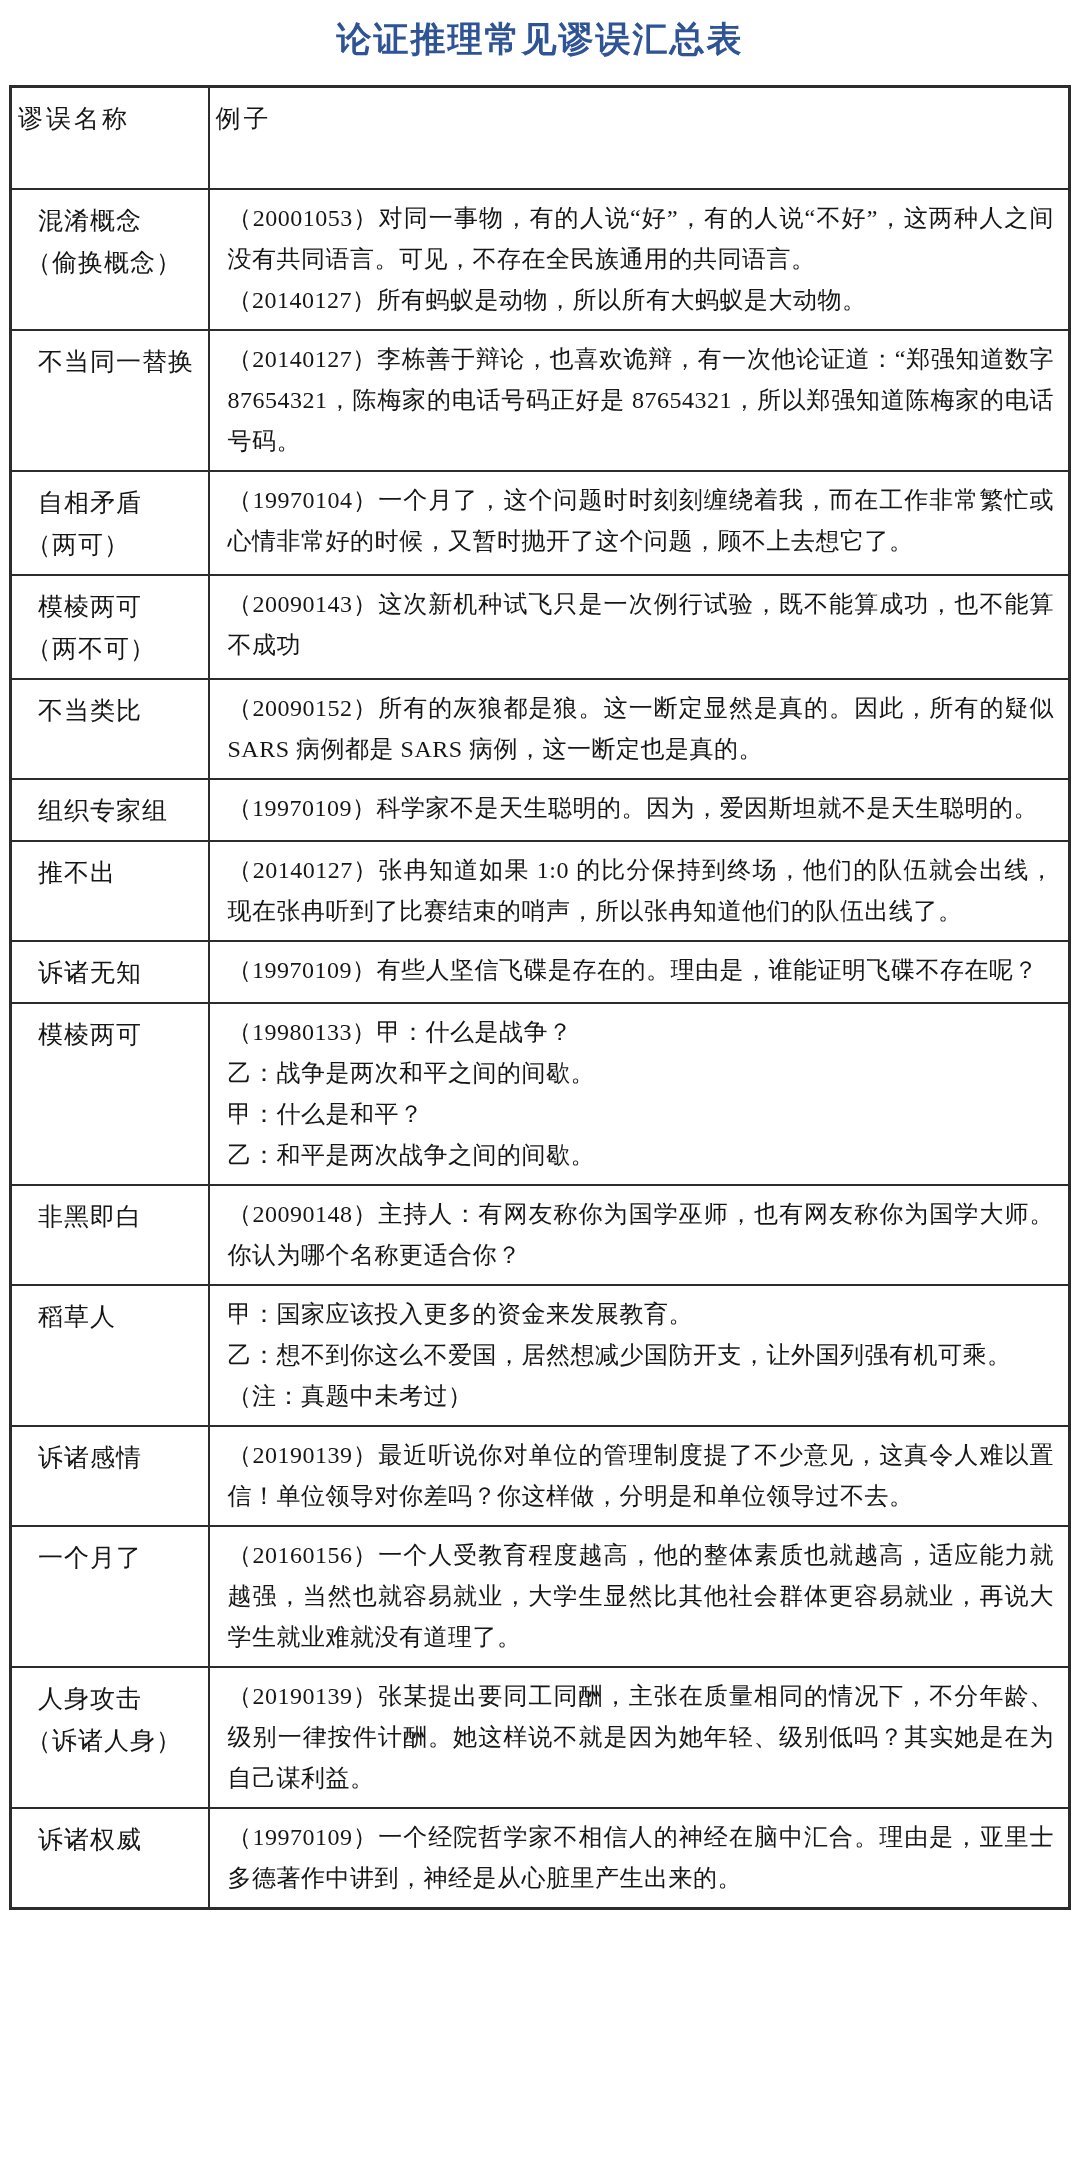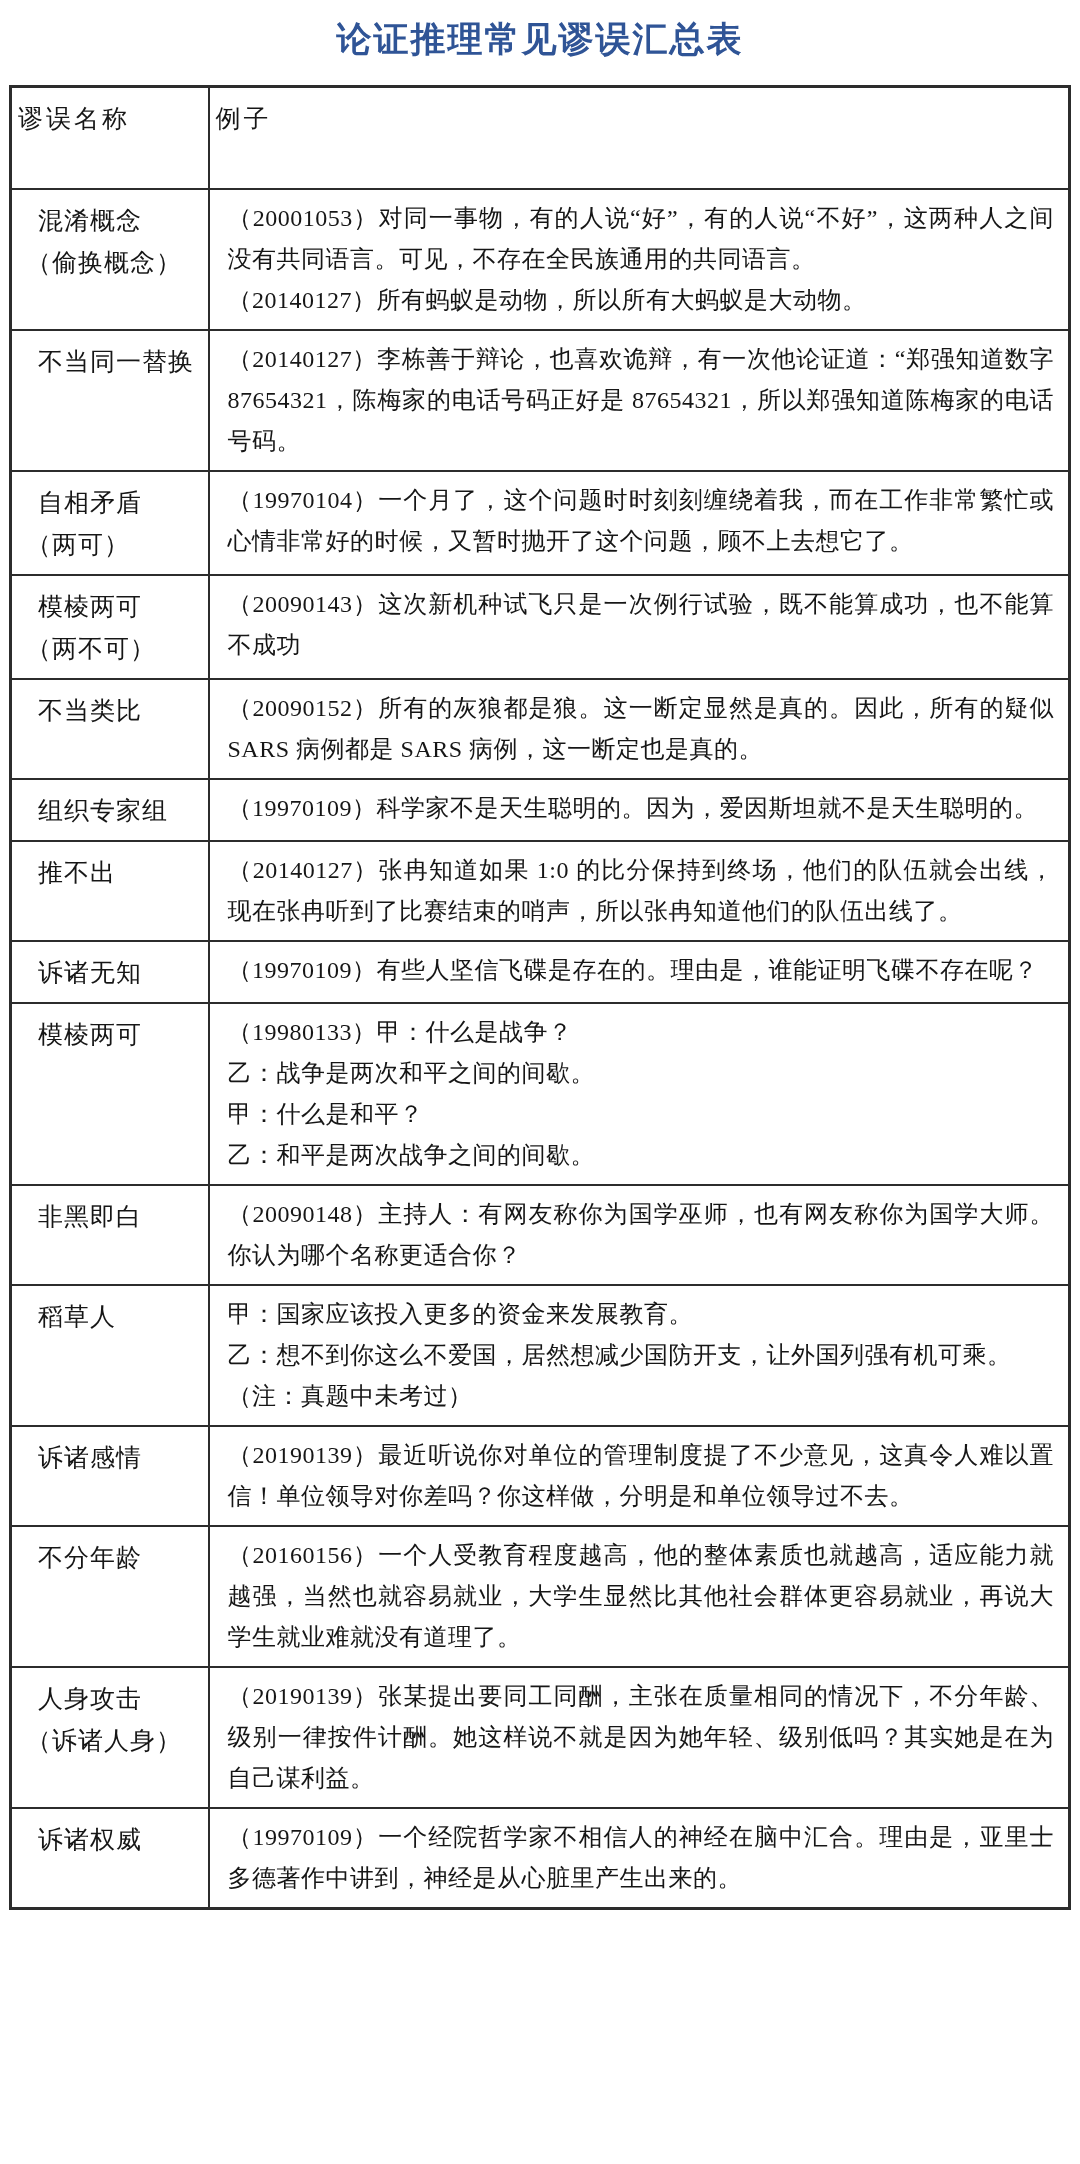--- a/index.html
+++ b/index.html
@@ -164,21 +164,21 @@
             <p>（注：真题中未考过）</p>
           </td>
         </tr>
         <tr>
           <td class="name-cell"><span class="main-name">诉诸感情</span></td>
           <td class="example-cell">
             <p>（20190139）最近听说你对单位的管理制度提了不少意见，这真令人难以置信！单位领导对你差吗？你这样做，分明是和单位领导过不去。</p>
           </td>
         </tr>
         <tr>
-          <td class="name-cell"><span class="main-name">不分年龄</span></td>
+          <td class="name-cell"><span class="main-name">一个月了</span></td>
           <td class="example-cell">
             <p>（20160156）一个人受教育程度越高，他的整体素质也就越高，适应能力就越强，当然也就容易就业，大学生显然比其他社会群体更容易就业，再说大学生就业难就没有道理了。</p>
           </td>
         </tr>
         <tr>
           <td class="name-cell"><span class="main-name">人身攻击</span><span class="sub-name">（诉诸人身）</span></td>
           <td class="example-cell">
             <p>（20190139）张某提出要同工同酬，主张在质量相同的情况下，不分年龄、级别一律按件计酬。她这样说不就是因为她年轻、级别低吗？其实她是在为自己谋利益。</p>
           </td>
         </tr>

